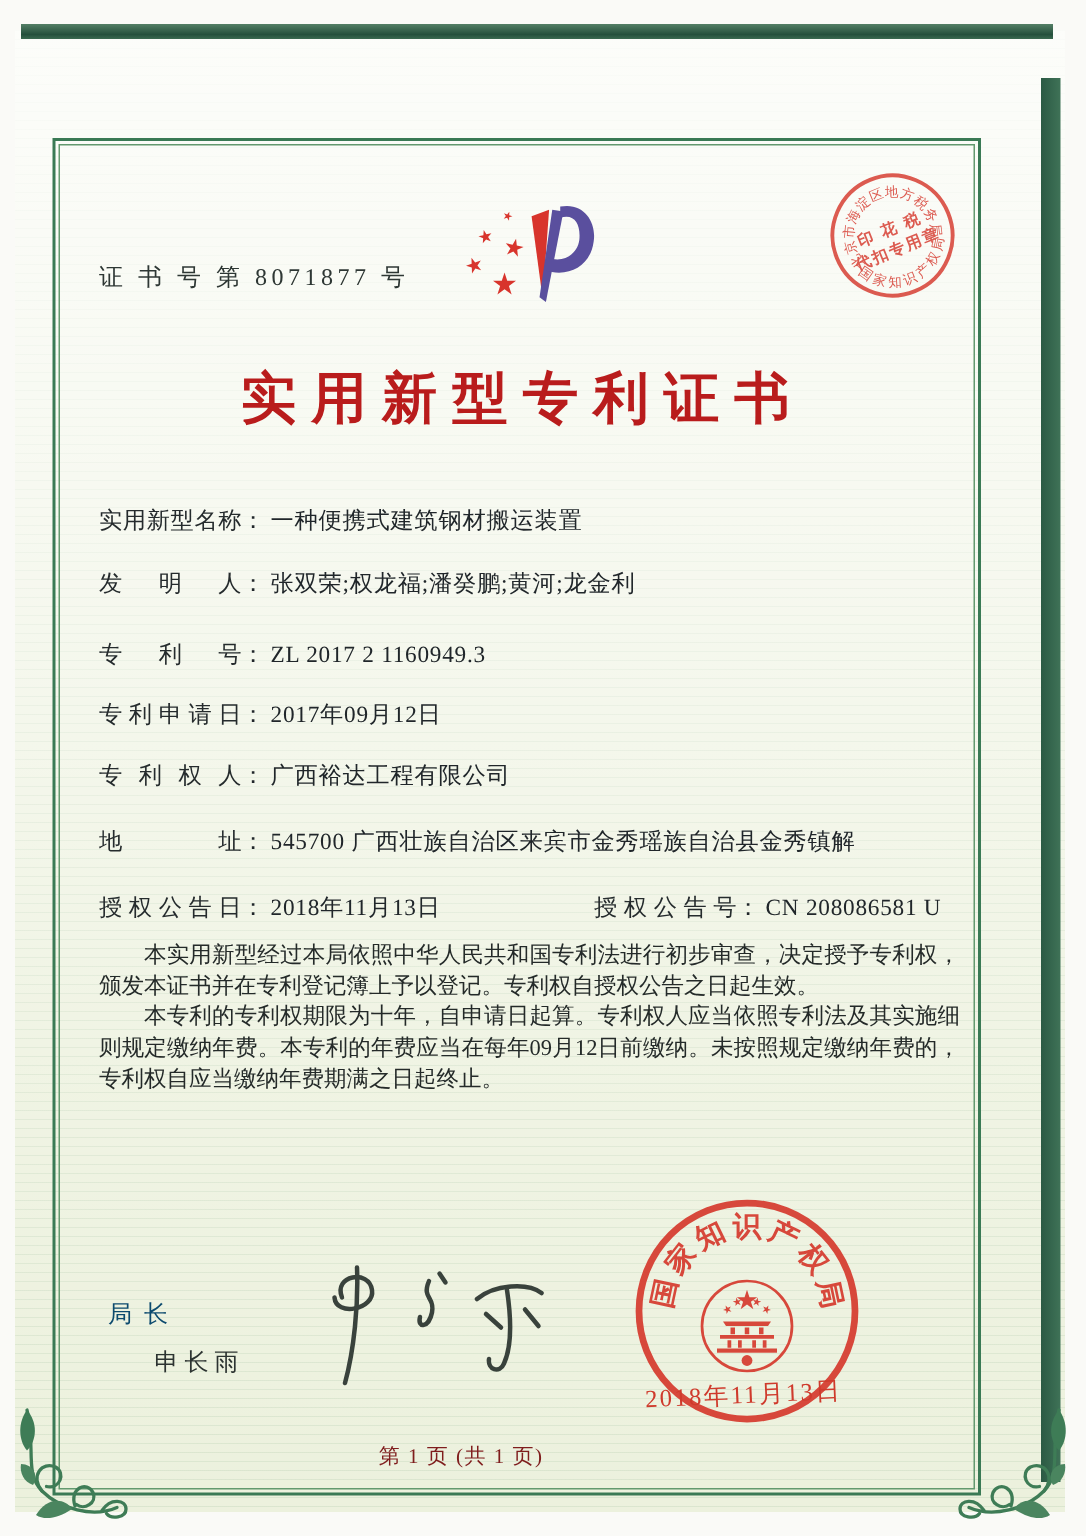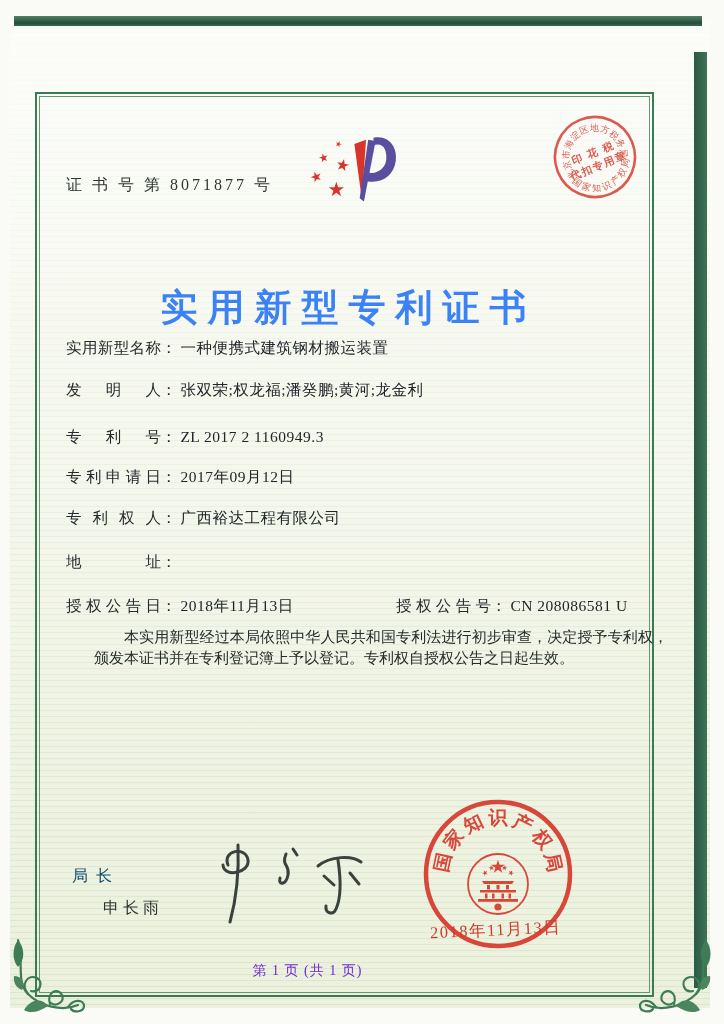--- a/index.html
+++ b/index.html
@@ -18,41 +18,41 @@
   }
   .edge-top{position:absolute;left:14px;top:16px;width:688px;height:10px;
     background:linear-gradient(180deg,#547f66 0%,#24503c 70%,#3a6950 100%);}
   .edge-right{position:absolute;left:694px;top:52px;width:13px;height:936px;
     background:linear-gradient(90deg,#2b5a44,#3f7257);}
   .frame{position:absolute;left:35px;top:92px;width:615px;height:901px;border:2px solid #3a7a55;}
   .frame::before{content:"";position:absolute;inset:2px;border:1px solid #63996f;}
 
   .certno{position:absolute;left:66px;top:138px;font-size:16px;letter-spacing:3px;color:#2e3734;margin-top:37px;}
   .title{position:absolute;left:35px;top:241px;width:617px;text-align:center;
-    font-size:37px;font-weight:700;letter-spacing:10px;padding-left:10px;box-sizing:border-box;color:#3b82f6;margin-top:42px;}
+    font-size:37px;font-weight:700;letter-spacing:10px;padding-left:10px;box-sizing:border-box;color:#b91c1c;}
 
   .fields{position:absolute;left:66px;top:336px;width:574px;}
   .frow{position:absolute;left:0;right:0;font-size:15.5px;line-height:20px;color:#20262a;}
   .flabel{display:inline-block;width:95px;text-align:justify;text-align-last:justify;vertical-align:top;color:#252b2d;}
   .fcolon{display:inline-block;vertical-align:top;}
   .fvalue{display:inline-block;vertical-align:top;letter-spacing:.5px;}
   .addr-lines span{display:block;}
   .grant-group{position:absolute;left:330px;top:0;white-space:nowrap;}
 
   .paras{position:absolute;left:66px;top:627px;width:574px;font-size:15px;line-height:20.7px;
-    text-align:justify;color:#242a29;margin-left:28px;}
+    text-align:justify;color:#242a29;}
   .paras p{margin:0;text-indent:2em;}
 
   .sig-role{position:absolute;left:72px;top:866px;font-size:16px;letter-spacing:8px;color:#0c4a6e;}
   .sig-name{position:absolute;left:85px;top:898px;font-size:16px;letter-spacing:4px;color:#2c3331;margin-left:18px;}
 
   .seal-date{position:absolute;left:430px;top:918px;width:190px;font-size:16.5px;letter-spacing:1.5px;
     color:#cf3a2c;transform:rotate(-2.5deg);}
   .footer{position:absolute;left:35px;top:962px;width:617px;box-sizing:border-box;padding-right:72px;
-    text-align:center;font-size:14px;letter-spacing:1px;color:#6d28d9;}
+    text-align:center;font-size:14px;letter-spacing:1px;color:#7f1d1d;}
 
   .logo-svg{position:absolute;left:278px;top:130px;}
   .sig-svg{position:absolute;left:198px;top:840px;}
   .seal-svg{position:absolute;left:418px;top:794px;opacity:.92;}
   .stamp-svg{position:absolute;left:545px;top:107px;transform:rotate(-22deg);opacity:.88;}
   .orn-bl{position:absolute;left:4px;top:932px;}
   .orn-br{position:absolute;left:628px;top:932px;transform:scaleX(-1);}
 
   .seal-text{font-size:19px;font-weight:700;fill:#d63a2e;}
   .stamp-arc{font-size:9px;fill:#d8453a;}
@@ -122,34 +122,36 @@
     <span class="flabel">专利申请日</span><span class="fcolon">：</span>
     <span class="fvalue">2017年09月12日</span>
   </div>
   <div class="frow" style="top:172px">
     <span class="flabel">专利权人</span><span class="fcolon">：</span>
     <span class="fvalue">广西裕达工程有限公司</span>
   </div>
   <div class="frow" style="top:217px;line-height:18.5px">
     <span class="flabel">地址</span><span class="fcolon">：</span>
     <span class="fvalue addr-lines" style="max-width:455px">
+      <span>545700 广西壮族自治区来宾市金秀瑶族自治县金秀镇解</span>
     </span>
   </div>
   <div class="frow" style="top:260px">
     <span class="flabel">授权公告日</span><span class="fcolon">：</span>
     <span class="fvalue">2018年11月13日</span>
     <span class="grant-group">
       <span class="flabel">授权公告号</span><span class="fcolon">：</span>
       <span class="fvalue">CN 208086581 U</span>
     </span>
   </div>
 </div>
 
 <div class="paras">
   <p>本实用新型经过本局依照中华人民共和国专利法进行初步审查，决定授予专利权，颁发本证书并在专利登记簿上予以登记。专利权自授权公告之日起生效。</p>
+  <p>本专利的专利权期限为十年，自申请日起算。专利权人应当依照专利法及其实施细则规定缴纳年费。本专利的年费应当在每年09月12日前缴纳。未按照规定缴纳年费的，专利权自应当缴纳年费期满之日起终止。</p>
 </div>
 
 <div class="sig-role">局长</div>
 <div class="sig-name">申长雨</div>
 <svg class="sig-svg" width="185" height="90" viewBox="0 0 185 90">
   <g stroke="#39423c" stroke-width="3" fill="none" stroke-linecap="round" stroke-linejoin="round">
     <path d="M30,25 C24,10 48,6 50,20 C52,33 26,38 25,25"></path>
     <path d="M40,5 C41,30 38,60 32,82"></path>
     <path d="M88,14 C83,26 92,24 90,35 C88,45 80,46 82,38"></path>
     <path d="M95,9 L99,15"></path>

